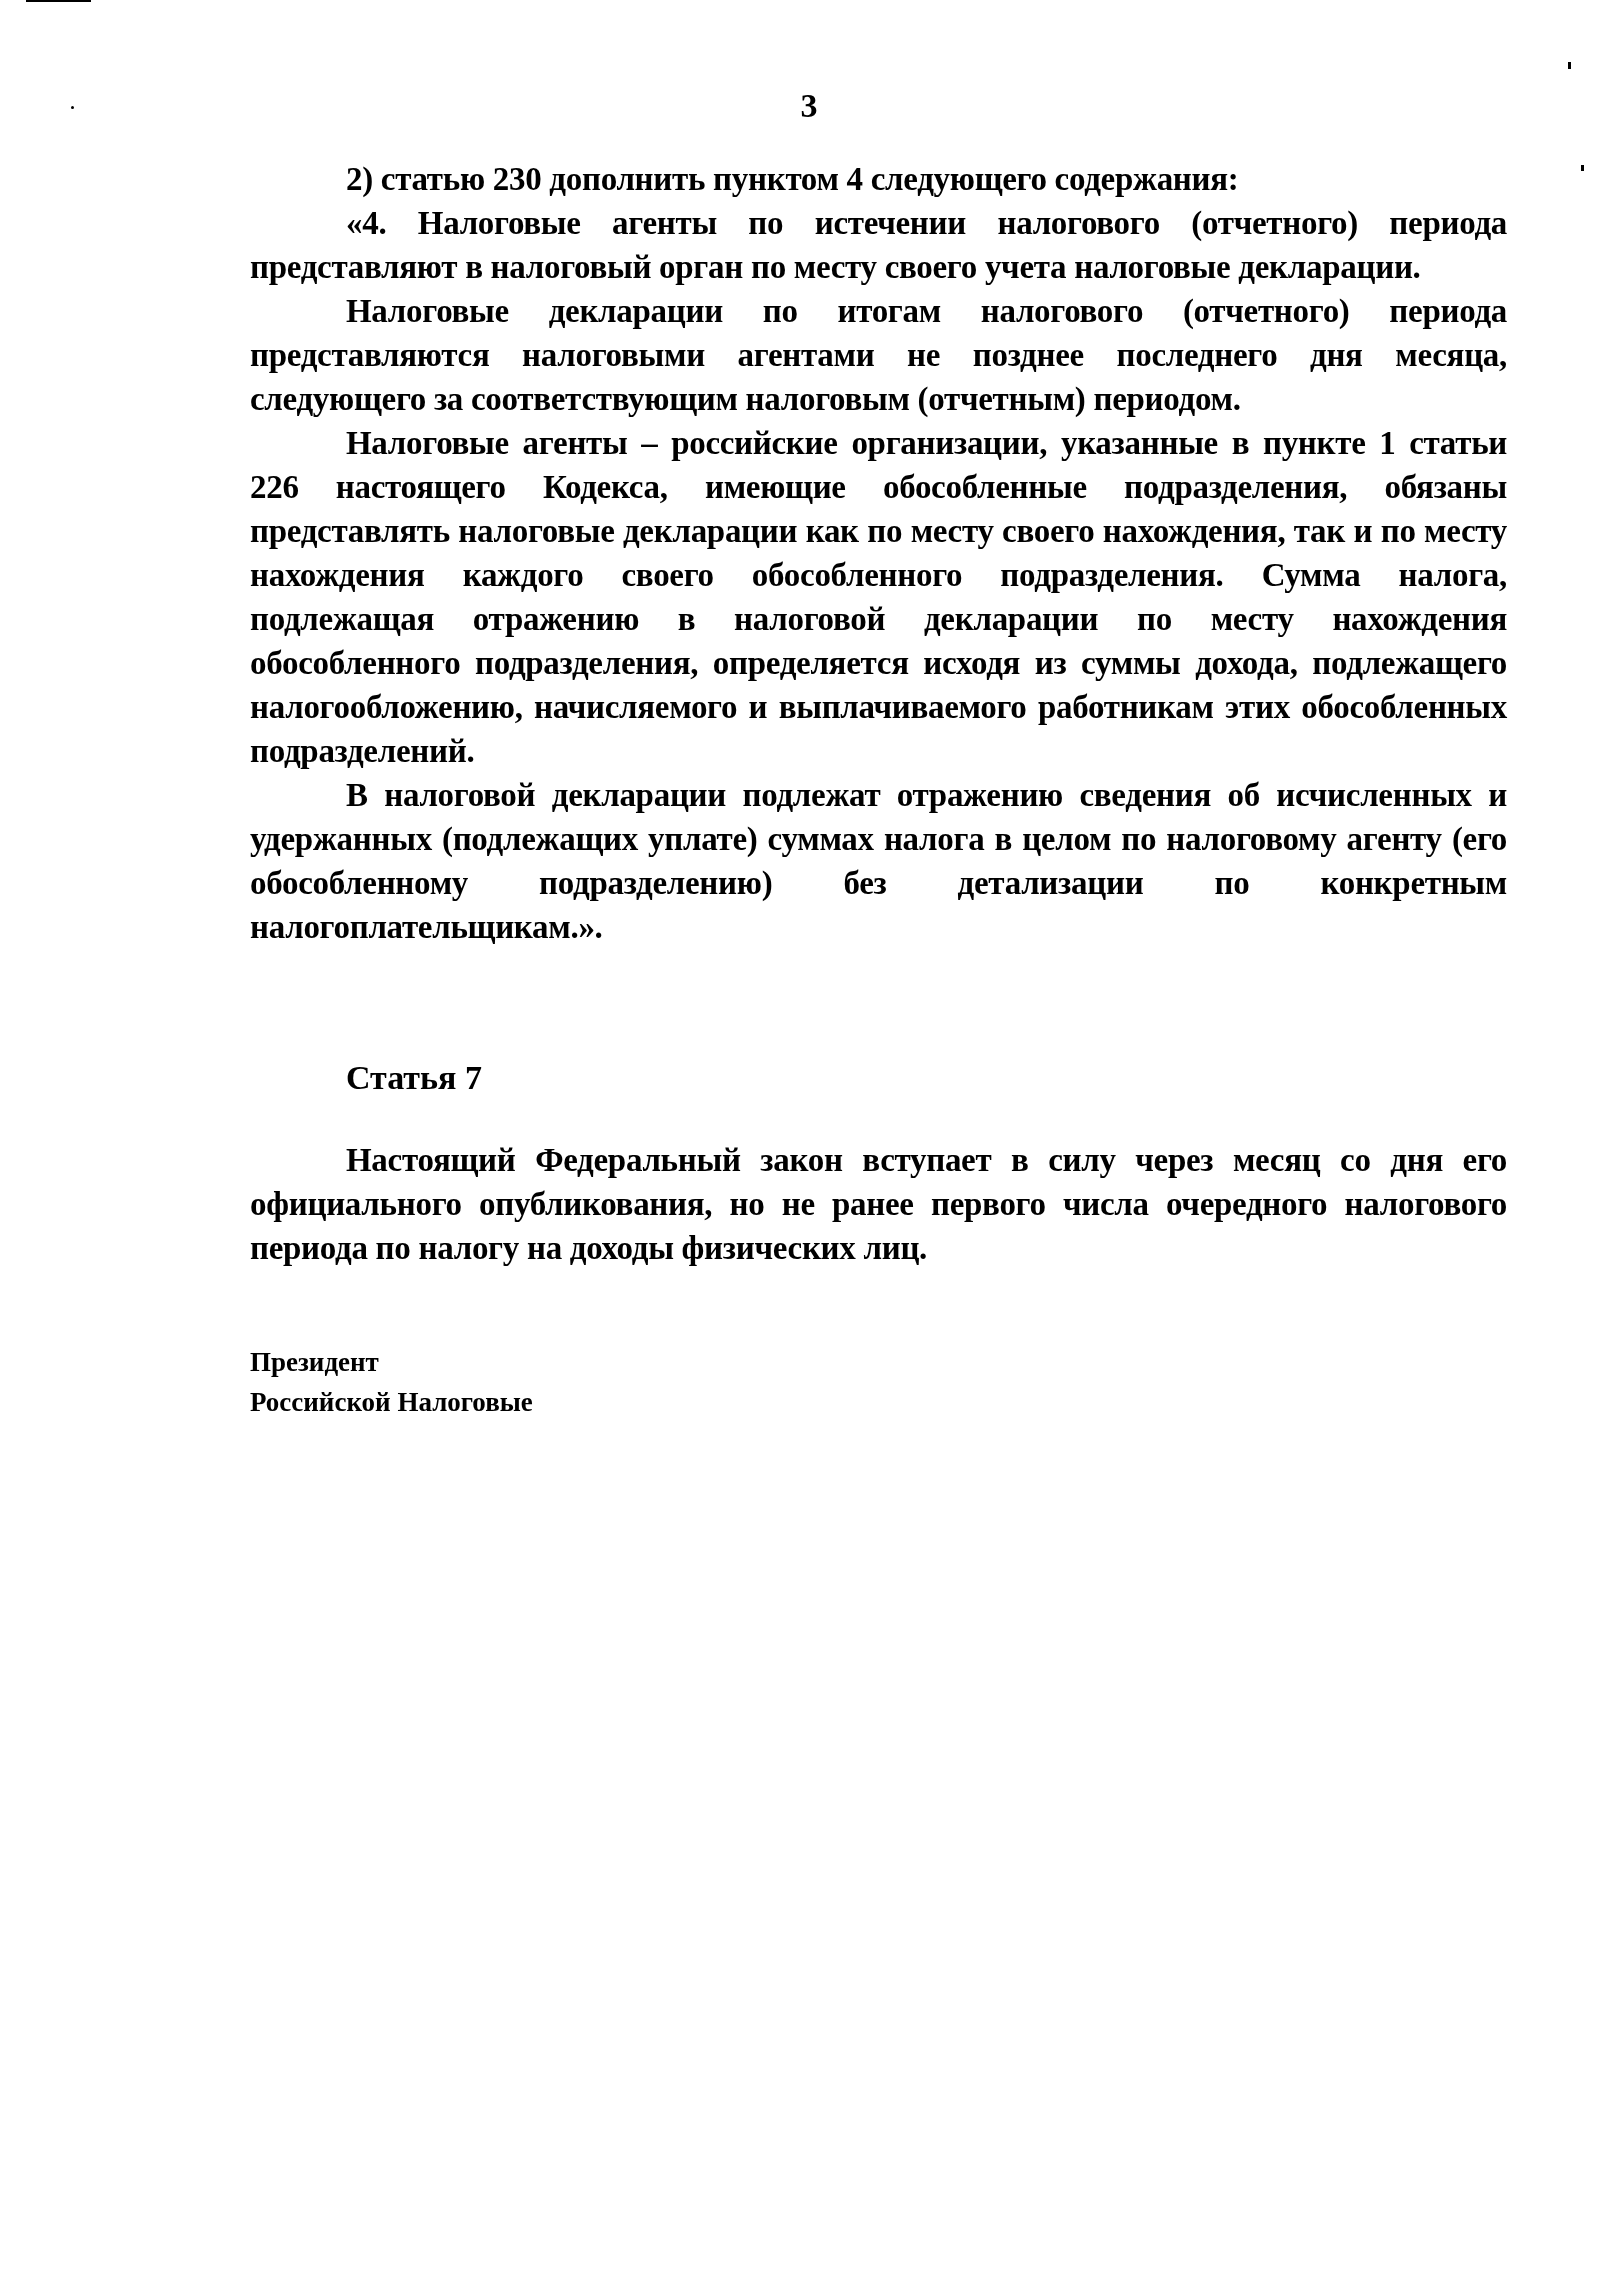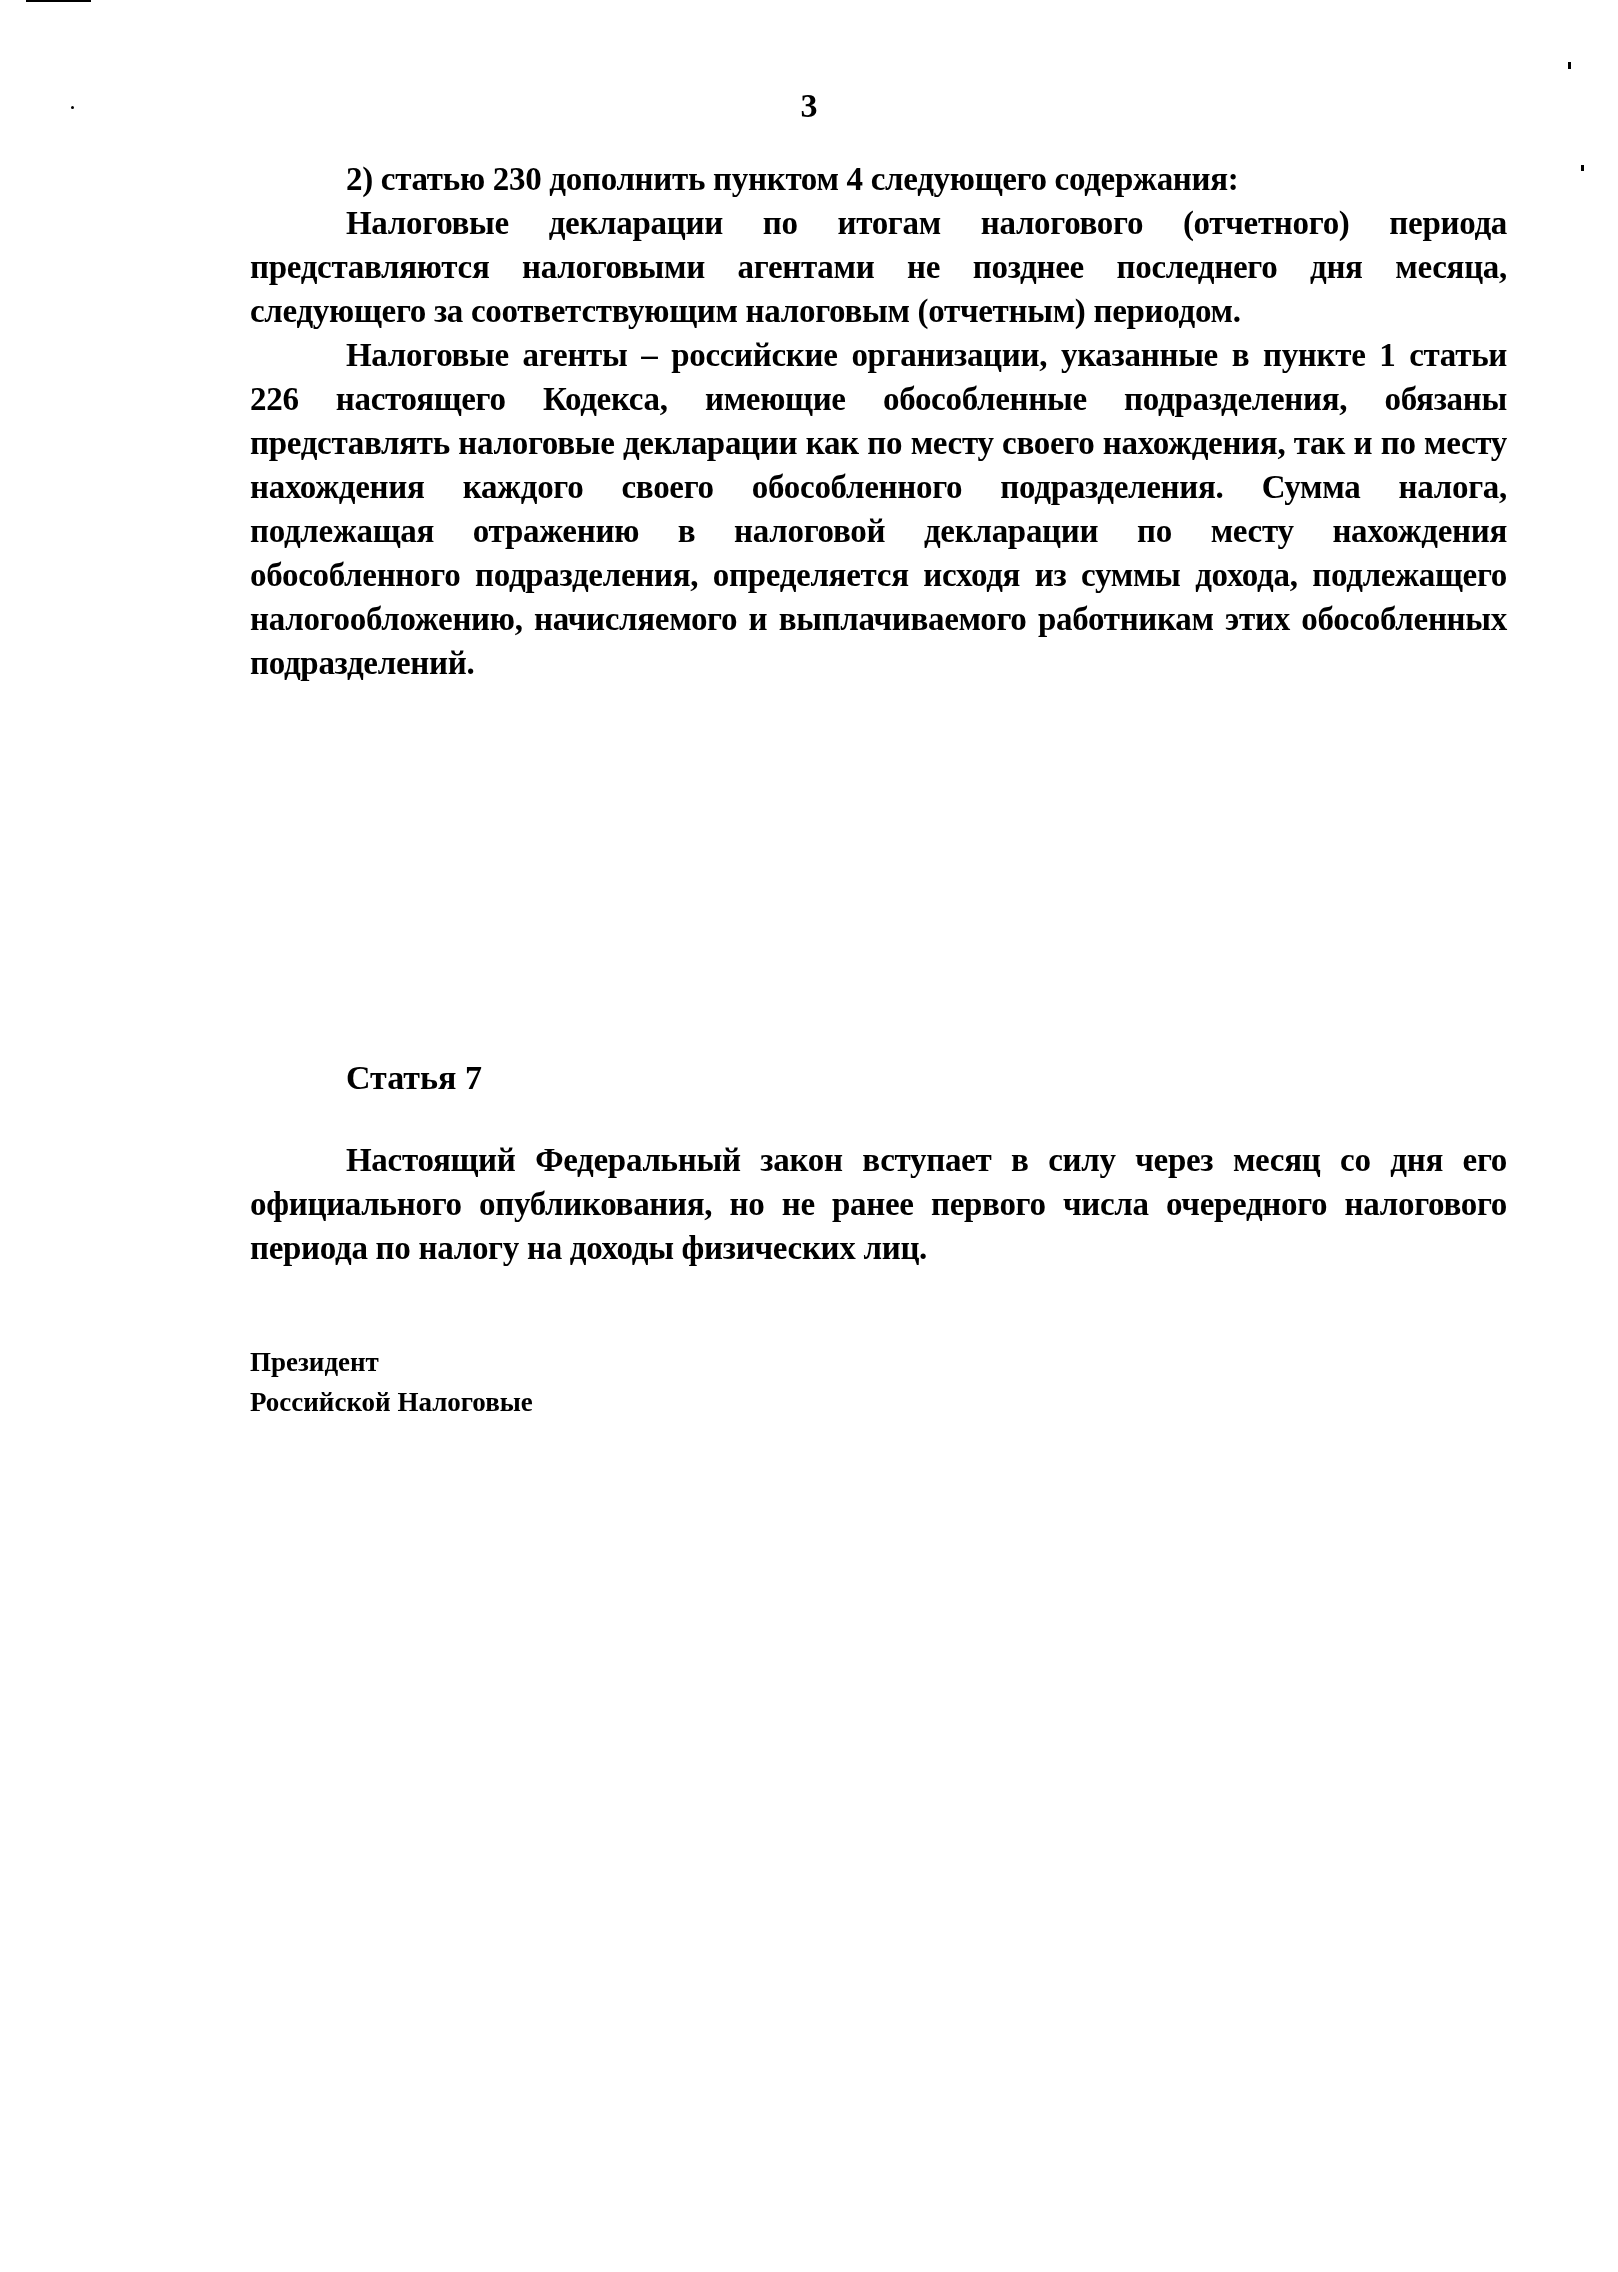--- a/index.html
+++ b/index.html
@@ -20,22 +20,24 @@
 
 <div class="artifact" style="left:26px;top:0;width:65px;height:1.9px;"></div>
 <div class="artifact" style="left:71px;top:106px;width:3.2px;height:3.2px;border-radius:50%;"></div>
 <div class="artifact" style="left:1568px;top:62px;width:3.2px;height:6.5px;"></div>
 <div class="artifact" style="left:1581px;top:165px;width:3.2px;height:5.8px;"></div>
 
 <div class="pnum">3</div>
 
 <div class="block" style="top:157px;">
   <p class="p indent">2) статью 230 дополнить пунктом 4 следующего содержания:</p>
+  <p class="p indent">«4. Налоговые агенты по истечении налогового (отчетного) периода представляют в налоговый орган по месту своего учета налоговые декларации.</p>
   <p class="p indent">Налоговые декларации по итогам налогового (отчетного) периода представляются налоговыми агентами не позднее последнего дня месяца, следующего за соответствующим налоговым (отчетным) периодом.</p>
   <p class="p indent">Налоговые агенты – российские организации, указанные в пункте 1 статьи 226 настоящего Кодекса, имеющие обособленные подразделения, обязаны представлять налоговые декларации как по месту своего нахождения, так и по месту нахождения каждого своего обособленного подразделения. Сумма налога, подлежащая отражению в налоговой декларации по месту нахождения обособленного подразделения, определяется исходя из суммы дохода, подлежащего налогообложению, начисляемого и выплачиваемого работникам этих обособленных подразделений.</p>
+  <p class="p indent">В налоговой декларации подлежат отражению сведения об исчисленных и удержанных (подлежащих уплате) суммах налога в целом по налоговому агенту (его обособленному подразделению) без детализации по конкретным налогоплательщикам.».</p>
 </div>
 
 <div class="heading">Статья 7</div>
 
 <div class="block" style="top:1138px;">
   <p class="p indent">Настоящий Федеральный закон вступает в силу через месяц со дня его официального опубликования, но не ранее первого числа очередного налогового периода по налогу на доходы физических лиц.</p>
 </div>
 
 <div class="sig">
   <div>Президент</div>

